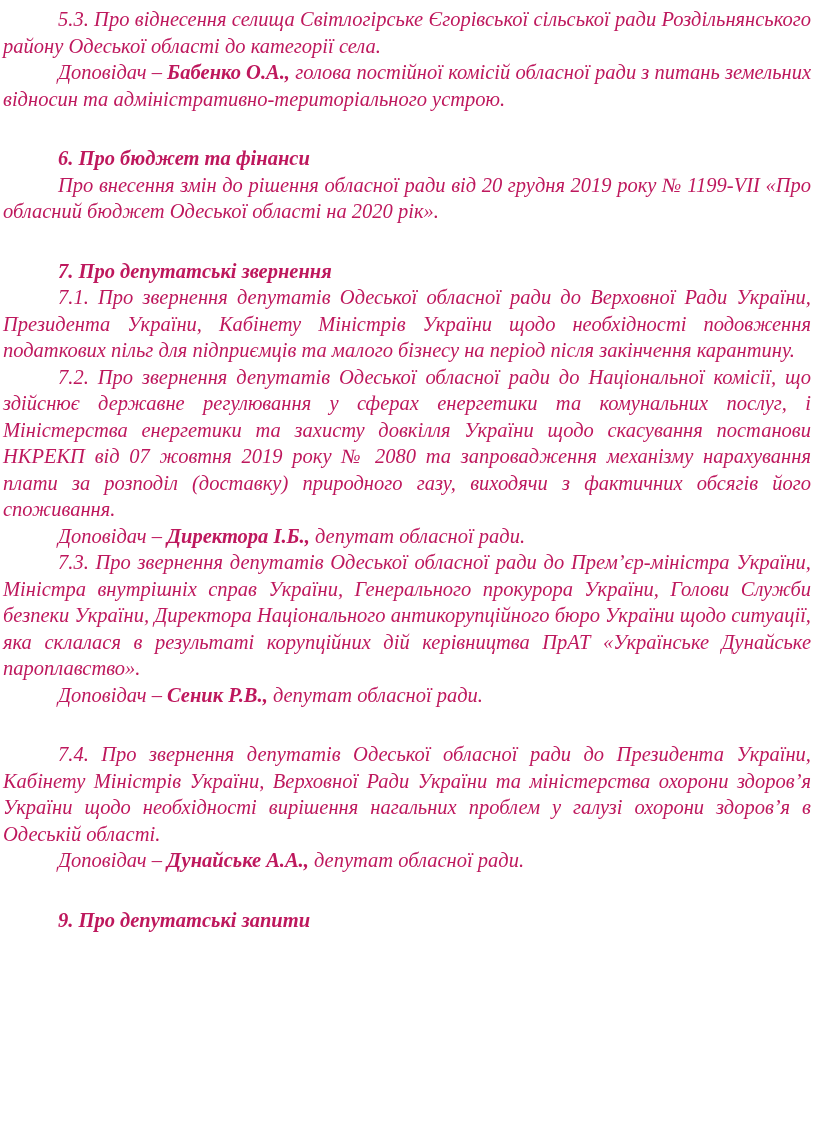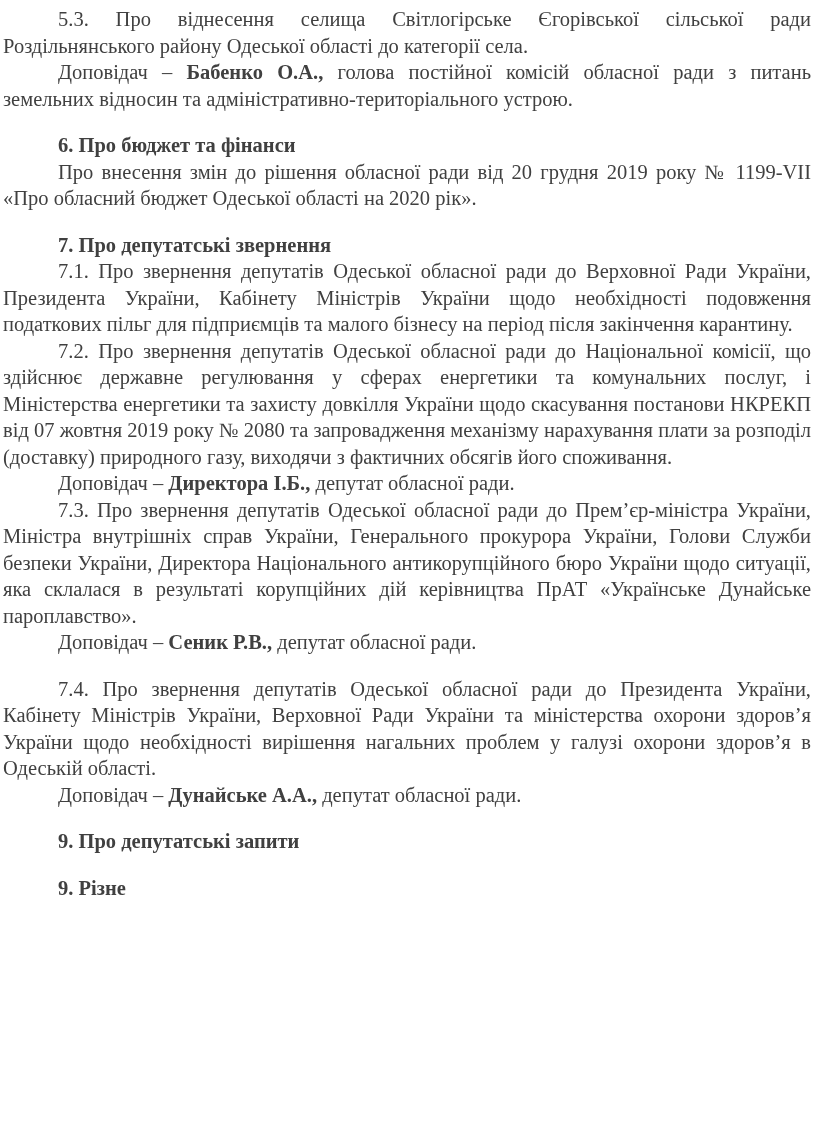--- a/index.html
+++ b/index.html
@@ -6,41 +6,42 @@
     margin: 0;
     padding: 0;
     background: #ffffff;
   }
   .page {
     position: relative;
     width: 828px;
     height: 1135px;
     margin: 0;
     background: #ffffff;
-    color: #404040;
+    color: #be185d;
     font-family: "Liberation Serif", "DejaVu Serif", serif;
     font-size: 20.5px;
     line-height: 26.5px;
     box-sizing: border-box;
     padding: 6px 17px 0 3px;
     overflow: hidden;
+    font-style: italic;
   }
   .para {
     margin: 0;
     text-indent: 55px;
     text-align: justify;
   }
   .heading {
     margin: 0;
     text-indent: 55px;
     text-align: left;
     font-weight: bold;
   }
   .space-before {
-    margin-top: 20px;
+    margin-top: 33px;
   }
   .bold {
     font-weight: bold;
   }
 </style>
 </head>
 <body>
 
 <div class="page">
   <div class="doc">
@@ -50,15 +51,14 @@
       <p class="para"><span>Про внесення змін до рішення обласної ради від 20 грудня 2019 року № 1199-VII «Про обласний бюджет Одеської області на 2020 рік».</span></p>
       <p class="heading space-before"><span class="bold">7. Про депутатські звернення</span></p>
       <p class="para"><span>7.1. Про звернення депутатів Одеської обласної ради до Верховної Ради України, Президента України, Кабінету Міністрів України щодо необхідності подовження податкових пільг для підприємців та малого бізнесу на період після закінчення карантину.</span></p>
       <p class="para"><span>7.2. Про звернення депутатів Одеської обласної ради до Національної комісії, що здійснює державне регулювання у сферах енергетики та комунальних послуг, і Міністерства енергетики та захисту довкілля України щодо скасування постанови НКРЕКП від 07 жовтня 2019 року № 2080 та запровадження механізму нарахування плати за розподіл (доставку) природного газу, виходячи з фактичних обсягів його споживання.</span></p>
       <p class="para"><span>Доповідач – </span><span class="bold">Директора І.Б.,</span><span> депутат обласної ради.</span></p>
       <p class="para"><span>7.3. Про звернення депутатів Одеської обласної ради до Прем’єр-міністра України, Міністра внутрішніх справ України, Генерального прокурора України, Голови Служби безпеки України, Директора Національного антикорупційного бюро України щодо ситуації, яка склалася в результаті корупційних дій керівництва ПрАТ «Українське Дунайське пароплавство».</span></p>
       <p class="para"><span>Доповідач – </span><span class="bold">Сеник Р.В.,</span><span> депутат обласної ради.</span></p>
       <p class="para space-before"><span>7.4. Про звернення депутатів Одеської обласної ради до Президента України, Кабінету Міністрів України, Верховної Ради України та міністерства охорони здоров’я України щодо необхідності вирішення нагальних проблем у галузі охорони здоров’я в Одеській області.</span></p>
       <p class="para"><span>Доповідач – </span><span class="bold">Дунайське А.А.,</span><span> депутат обласної ради.</span></p>
       <p class="heading space-before"><span class="bold">9. Про депутатські запити</span></p>
-      <p class="heading space-before"><span class="bold">9. Різне</span></p>
     </div>
 </div>
 
 </body></html>

